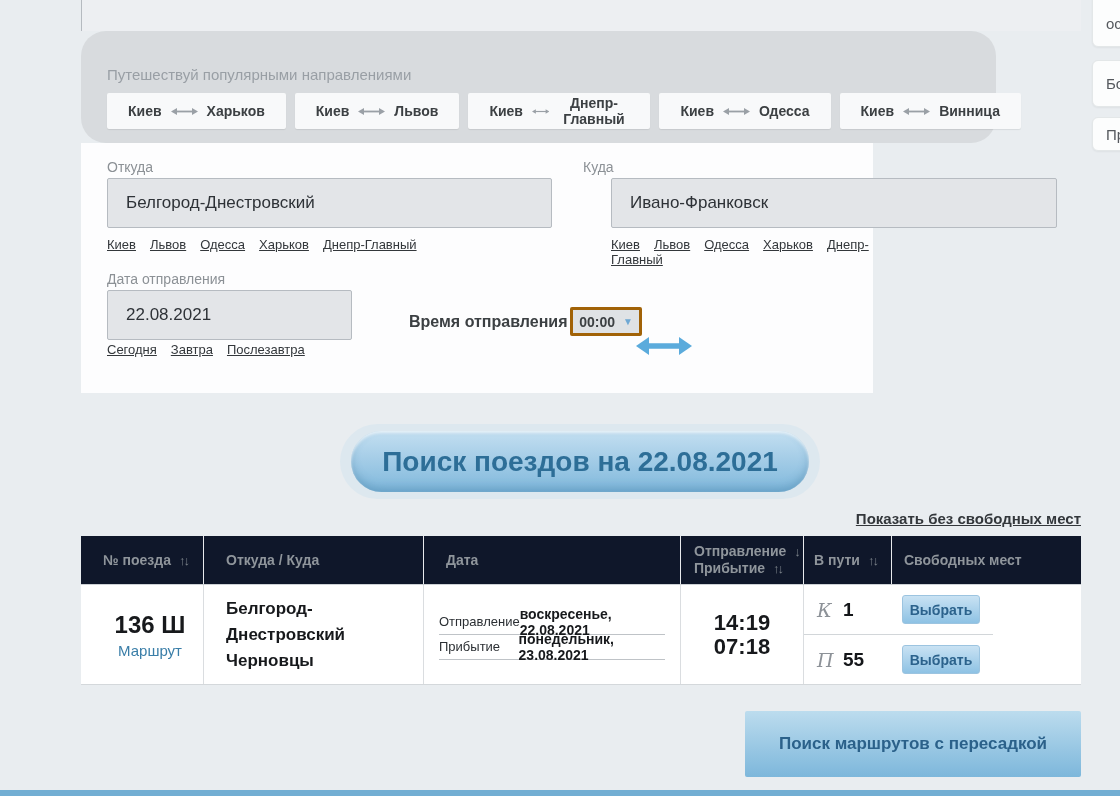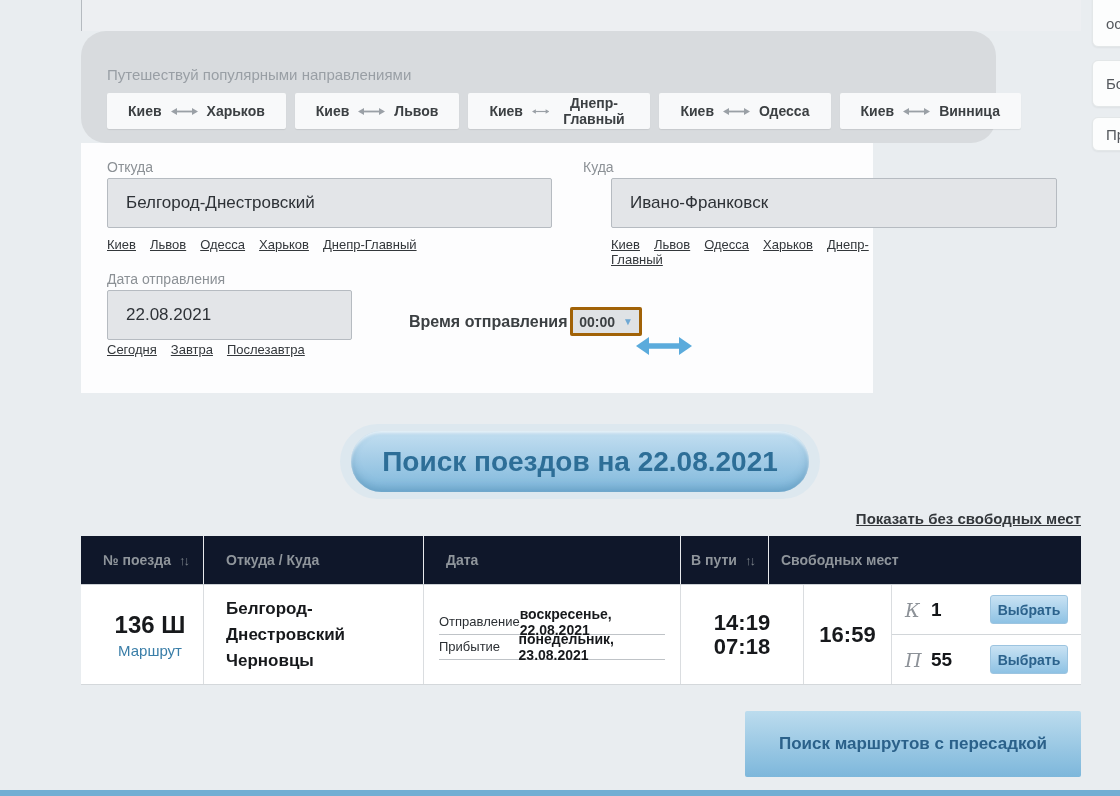--- a/index.html
+++ b/index.html
@@ -190,20 +190,24 @@
       <div class="th c1">
         <span>№ поезда</span>
         <span class="sort">↑↓</span>
       </div>
       <div class="th c2">
         <span>Откуда / Куда</span>
       </div>
       <div class="th c3">
         <span>Дата</span>
       </div>
+      <div class="th c4 th-2line">
+        <span><span>Отправление</span><span class="sort">↓</span></span>
+        <span><span>Прибытие</span><span class="sort">↑↓</span></span>
+      </div>
       <div class="th c5">
         <span>В пути</span>
         <span class="sort">↑↓</span>
       </div>
       <div class="th c6">
         <span>Свободных мест</span>
       </div>
     </div>
 
     <div class="tbody-row">
@@ -221,23 +225,20 @@
           <span class="dl-value">воскресенье, 22.08.2021</span>
         </div>
         <div class="date-line">
           <span class="dl-label">Прибытие</span>
           <span class="dl-value">понедельник, 23.08.2021</span>
         </div>
       </div>
       <div class="td td-times">
         <span>14:19</span>
         <span>07:18</span>
-      </div>
-      <div class="td td-dur">
-        <span>16:59</span>
       </div>
       <div class="td td-seats">
         <div class="seat-row first">
           <span class="seat-class">К</span>
           <span class="seat-count">1</span>
           <button class="choose-btn">Выбрать</button>
         </div>
         <div class="seat-row">
           <span class="seat-class">П</span>
           <span class="seat-count">55</span>

